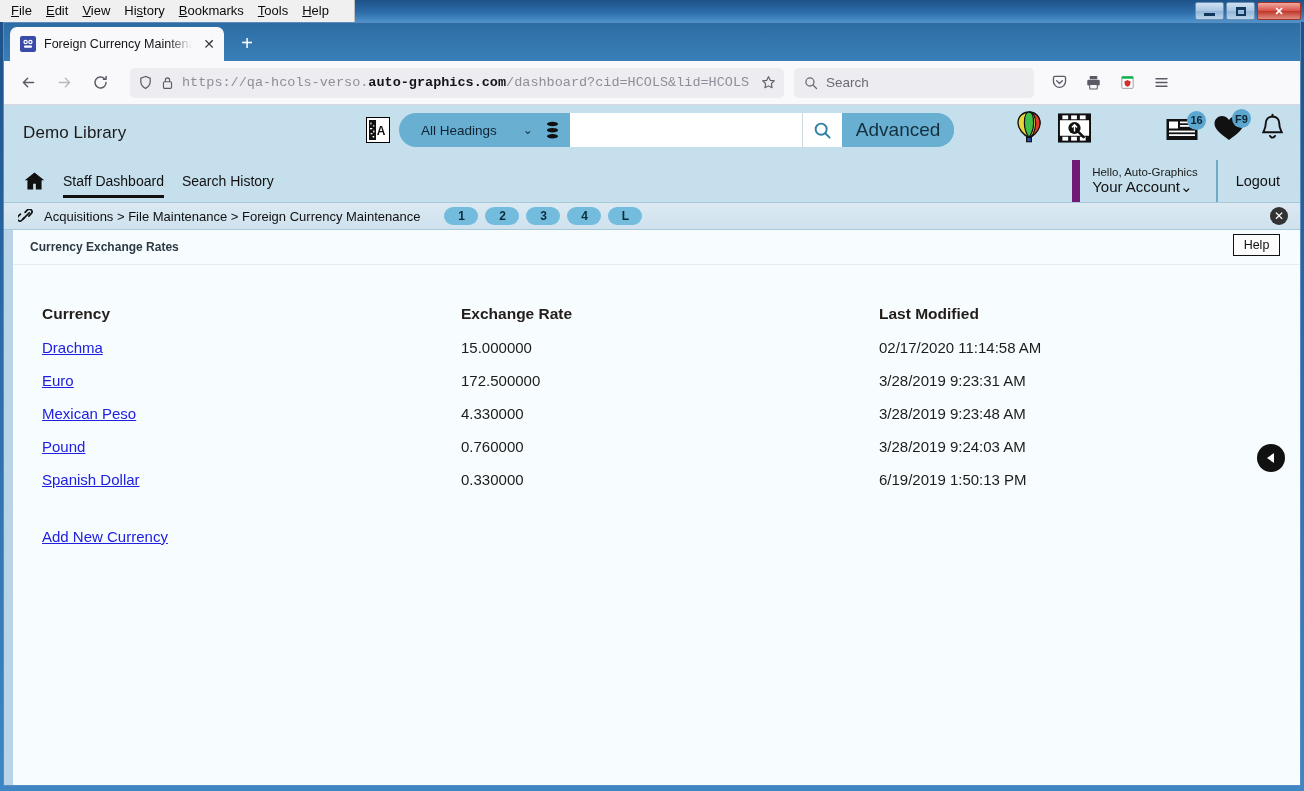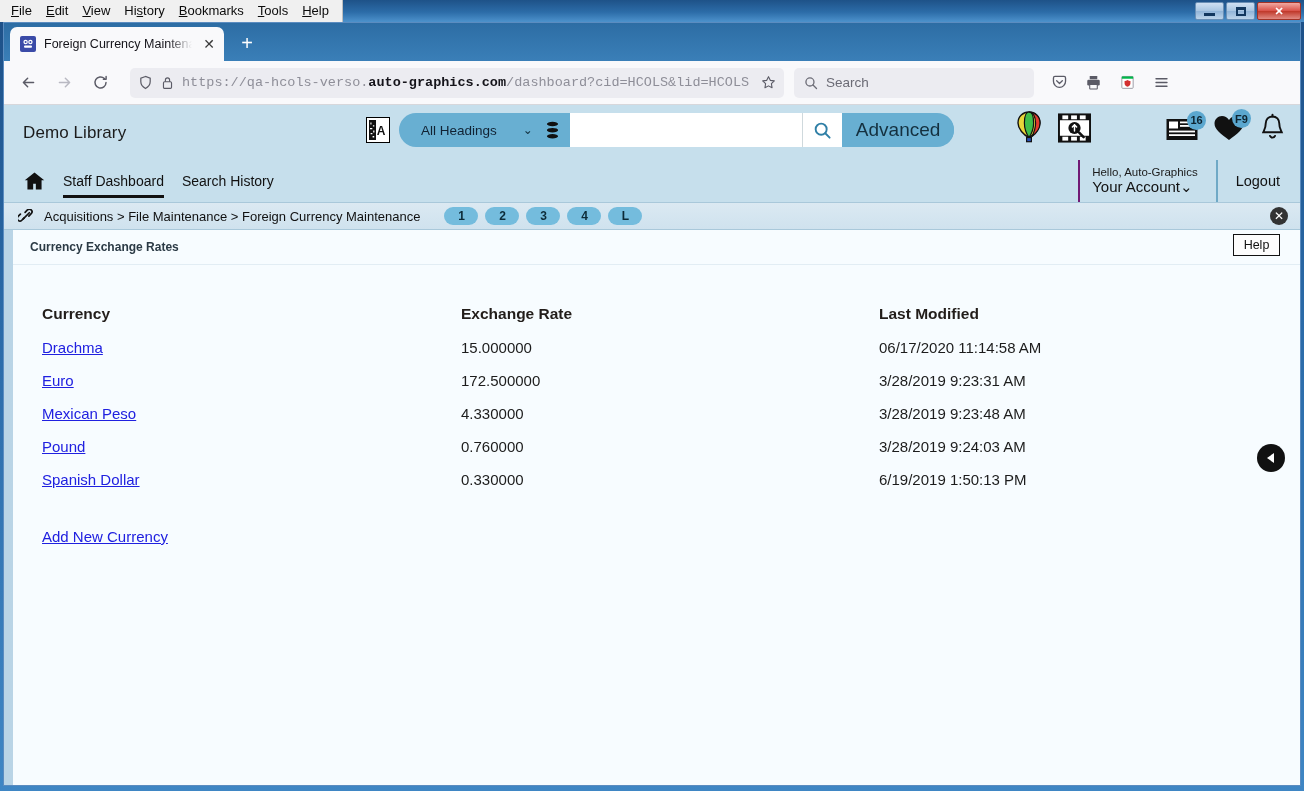--- a/index.html
+++ b/index.html
@@ -22,21 +22,21 @@
   .titlebar {
     position: relative;
     height: 22px;
     background: linear-gradient(180deg, #1e5288 0%, #2c6ca8 55%, #4d92cc 100%);
     display: flex; align-items: center;
   }
   .menubar {
     display: flex; align-items: center;
     height: 22px;
     background: #f0f0f0;
-    padding: 0 6px 0 4px;
+    padding: 0 18px 0 4px;
     border-right: 1px solid #bfbfbf;
   }
   .menu-item {
     font-size: 13px; color: #0b0b0b;
     padding: 1px 7px;
     white-space: nowrap;
     line-height: 18px;
   }
   .menu-item u { text-decoration: underline; }
   .win-buttons {
@@ -261,21 +261,21 @@
   .navlink.active::after {
     content: ""; position: absolute; left: 0; right: 0; bottom: 4px;
     height: 3px; background: #111;
   }
   .account-zone {
     position: absolute; right: 14px; top: 0; height: 42px;
     display: flex; align-items: stretch;
   }
   .acct-block {
     padding: 0 18px 0 12px;
-    border-left: 2px solid #701a75;
+    border-left: 8px solid #701a75;
     display: flex; flex-direction: column; justify-content: center;
     line-height: 1.12;
   }
   .acct-hello { font-size: 11.5px; color: #1a1a1a; }
   .acct-name { font-size: 15px; color: #111; }
   .logout-block {
     padding: 0 6px 0 18px;
     border-left: 2px solid #6fa9c6;
     display: flex; align-items: center;
     font-size: 14.5px; color: #111;
@@ -632,21 +632,21 @@
               <tr>
                 <th class="c-cur">Currency</th>
                 <th class="c-rate">Exchange Rate</th>
                 <th class="c-mod">Last Modified</th>
               </tr>
             </thead>
             <tbody>
               <tr>
                 <td class="c-cur"><a href="#">Drachma</a></td>
                 <td class="c-rate">15.000000</td>
-                <td class="c-mod">06/17/2020 11:14:58 AM</td>
+                <td class="c-mod">02/17/2020 11:14:58 AM</td>
               </tr>
               <tr>
                 <td class="c-cur"><a href="#">Euro</a></td>
                 <td class="c-rate">172.500000</td>
                 <td class="c-mod">3/28/2019 9:23:31 AM</td>
               </tr>
               <tr>
                 <td class="c-cur"><a href="#">Mexican Peso</a></td>
                 <td class="c-rate">4.330000</td>
                 <td class="c-mod">3/28/2019 9:23:48 AM</td>

